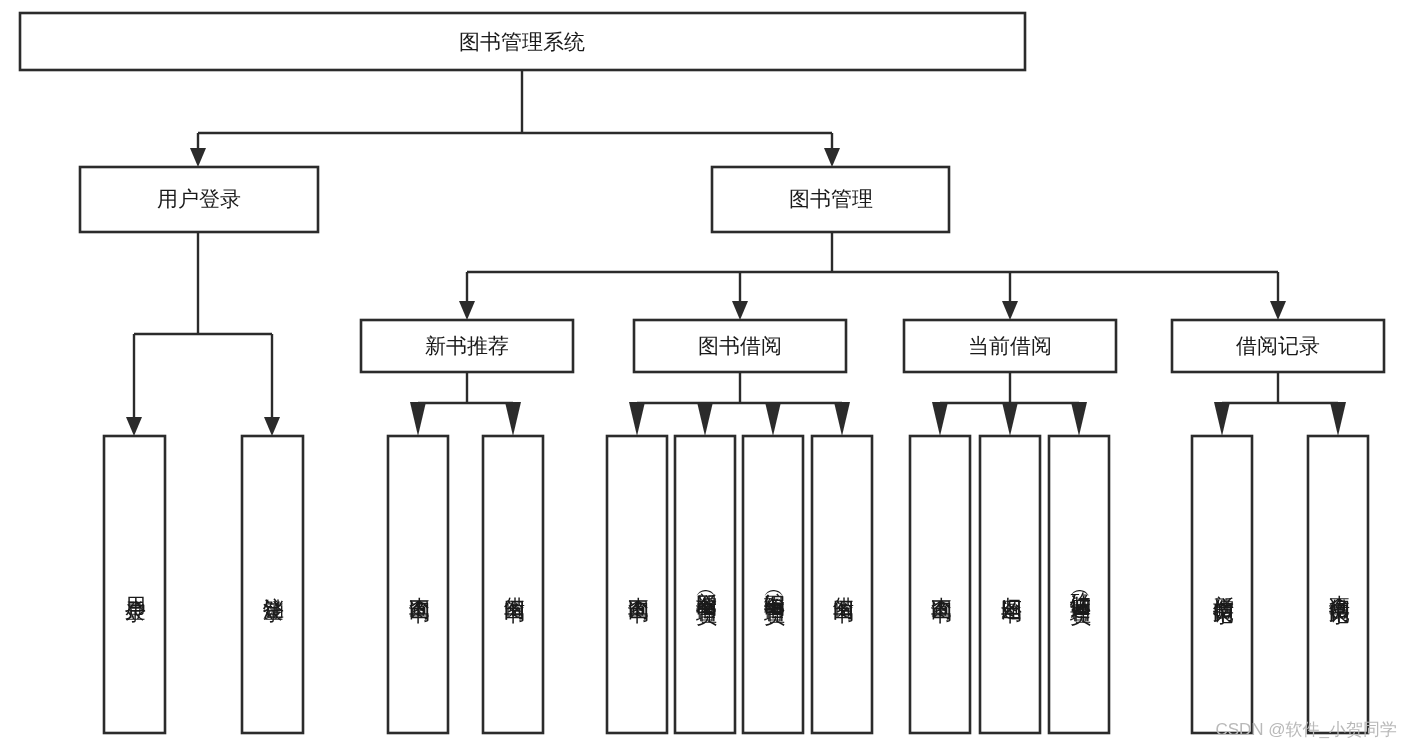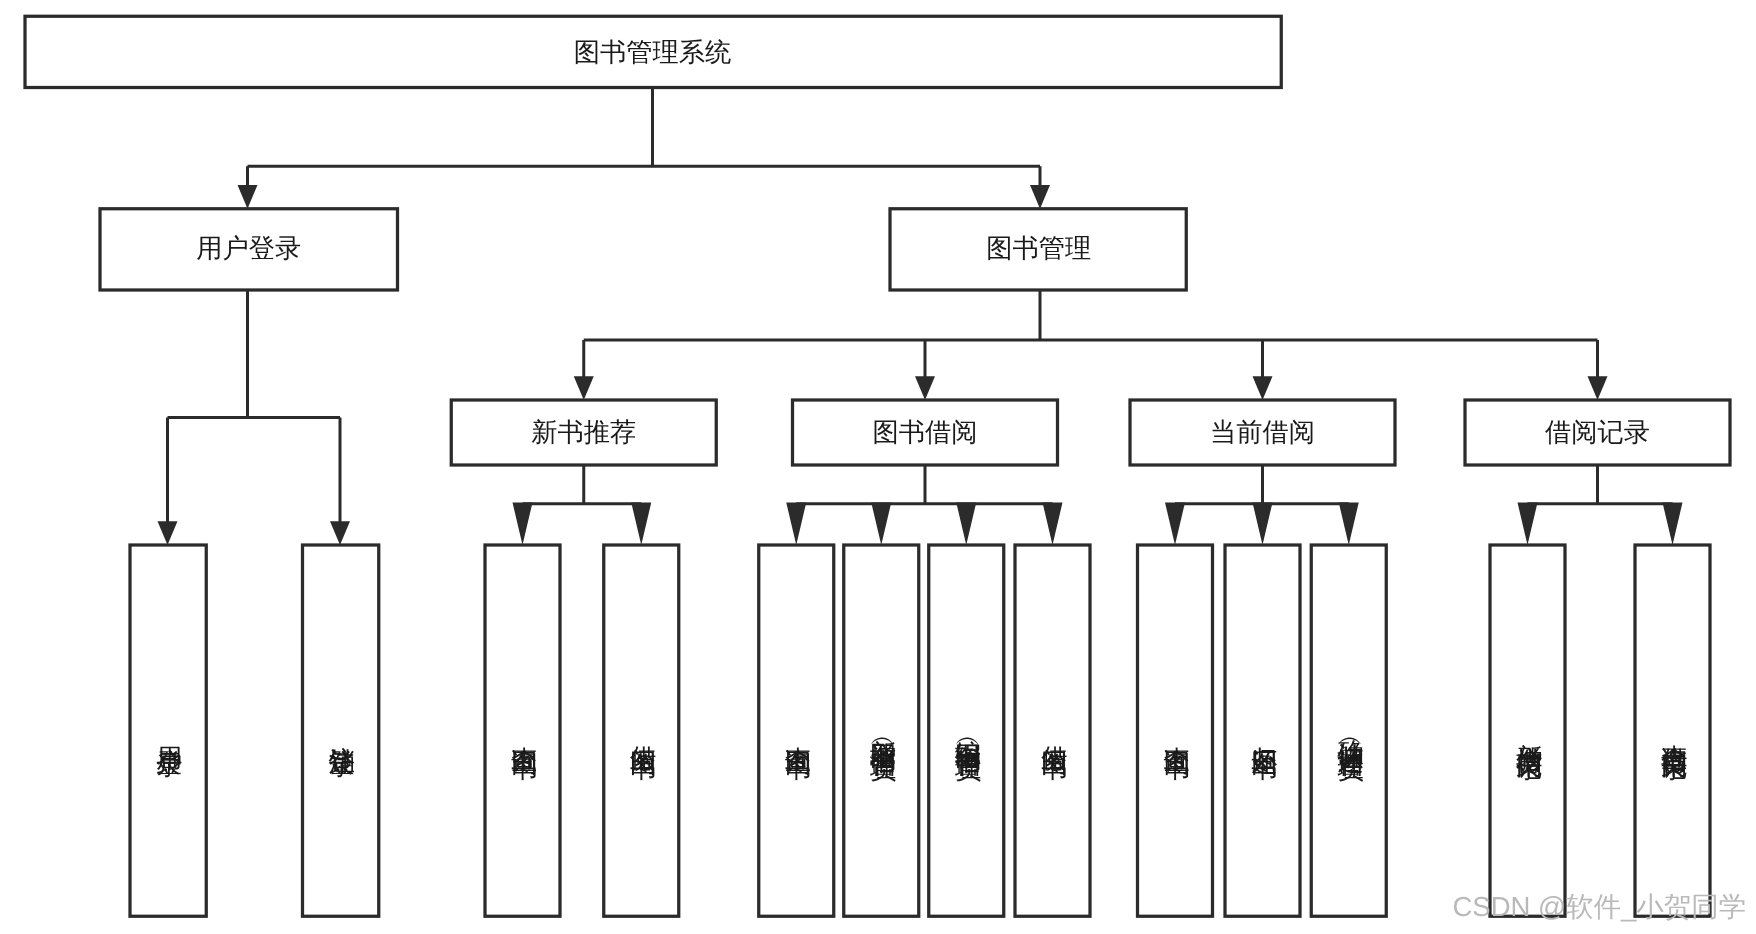--- a/index.html
+++ b/index.html
@@ -49,21 +49,21 @@
     fill: none;
   }
   .arrow-head {
     fill: #2b2b2b;
   }
   .watermark-text {
     position: absolute;
     right: 8px;
     bottom: 6px;
     font-family: "Liberation Sans", "DejaVu Sans", sans-serif;
-    font-size: 22px;
+    font-size: 17px;
     color: #b9b9b9;
     white-space: nowrap;
     user-select: none;
   }
 </style>
 </head>
 <body>
 
 <div id="diagram-root">
   <svg width="1405" height="747" viewBox="0 0 1405 747" xmlns="http://www.w3.org/2000/svg">

